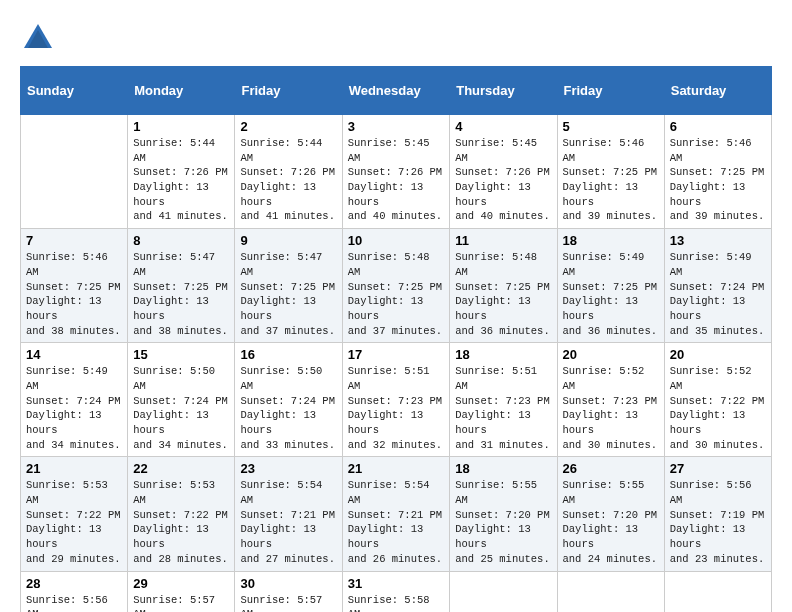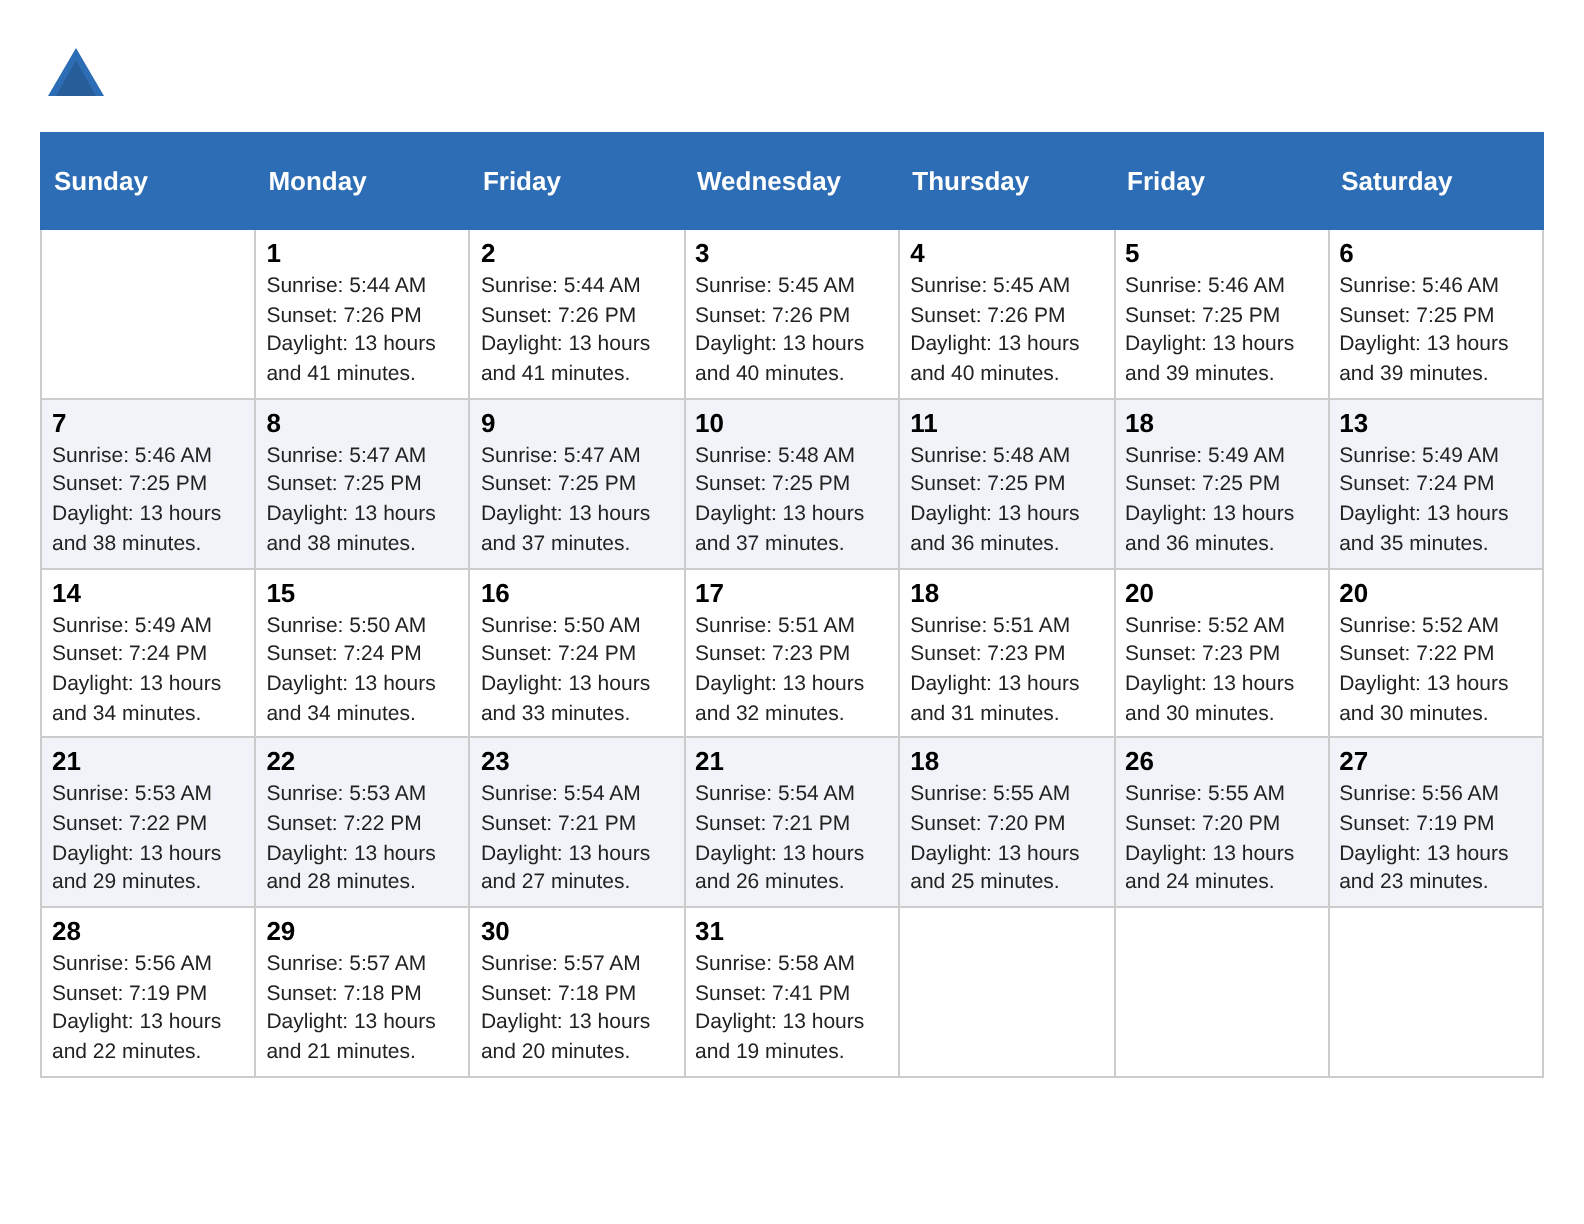--- a/index.html
+++ b/index.html
@@ -72,20 +72,21 @@
     }
     .day-number {
       font-weight: bold;
       font-size: 13px;
       margin-bottom: 2px;
     }
     .day-info {
       font-size: 10.5px;
       color: #222;
       line-height: 1.4;
+      font-family: Liberation Mono, monospace;
     }
     .empty-cell {
       background: #f9f9f9;
     }
   </style>
 </head>
 <body>
 
 <div class="header">
   <div class="logo">

